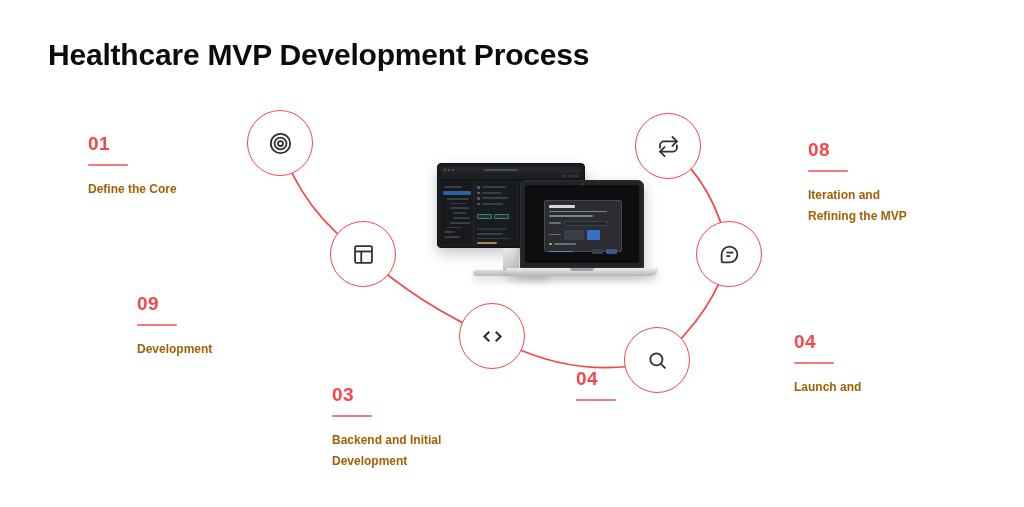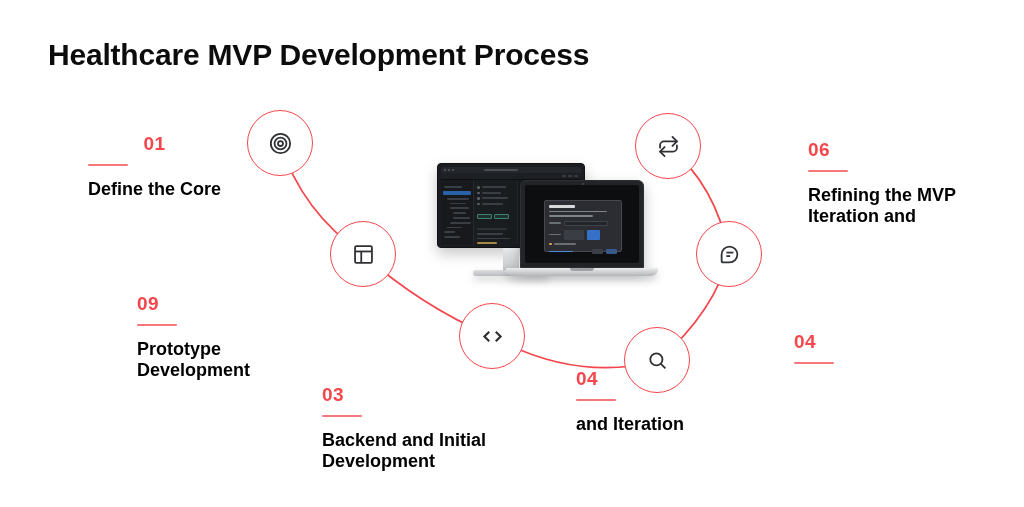--- a/index.html
+++ b/index.html
@@ -30,24 +30,24 @@
   .n2{left:330px;top:221px;}
   .n3{left:459px;top:303px;}
   .n4{left:624px;top:327px;}
   .n5{left:696px;top:221px;}
   .n6{left:635px;top:113px;}
 
   
   .step{position:absolute;}
   .step .num{font-size:19px;font-weight:800;color:#f4464b;letter-spacing:.4px;}
   .step .rule{width:40px;height:2px;background:#f4777b;margin:9px 0 13px 0;border-radius:1px;}
-  .step .label{font-size:18px;line-height:21px;font-weight:700;color:#000000;}
-  .s1{left:88px;top:133px;text-align:center;}
+  .step .label{font-size:12px;line-height:21px;font-weight:700;color:#a16207;}
+  .s1{left:88px;top:133px;}
   .s2{left:137px;top:293px;}
-  .s3{left:322px;top:384px;}
+  .s3{left:332px;top:384px;}
   .s4{left:576px;top:368px;}
   .s5{left:794px;top:331px;}
   .s6{left:808px;top:139px;}
 
   
   .illus{position:absolute;left:0;top:0;}
 
   
   .monitor{position:absolute;left:437px;top:163px;width:148px;height:120px;}
   .mon-screen{
@@ -301,47 +301,46 @@
     <div class="num">01</div>
     <div class="rule"></div>
     <div class="label">
       <div>Define the Core</div>
     </div>
   </div>
   <div class="step s2">
     <div class="num">09</div>
     <div class="rule"></div>
     <div class="label">
-      <div>Prototype</div>
       <div>Development</div>
     </div>
   </div>
   <div class="step s3">
     <div class="num">03</div>
     <div class="rule"></div>
     <div class="label">
       <div>Backend and Initial</div>
       <div>Development</div>
     </div>
   </div>
   <div class="step s4">
     <div class="num">04</div>
     <div class="rule"></div>
     <div class="label">
-      <div>and Iteration</div>
     </div>
   </div>
   <div class="step s5">
     <div class="num">04</div>
     <div class="rule"></div>
     <div class="label">
+      <div>Launch and</div>
     </div>
   </div>
   <div class="step s6">
-    <div class="num">06</div>
-    <div class="rule"></div>
-    <div class="label">
+    <div class="num">08</div>
+    <div class="rule"></div>
+    <div class="label">
+      <div>Iteration and</div>
       <div>Refining the MVP</div>
-      <div>Iteration and</div>
     </div>
   </div>
 
 </div>
 
 </body></html>

